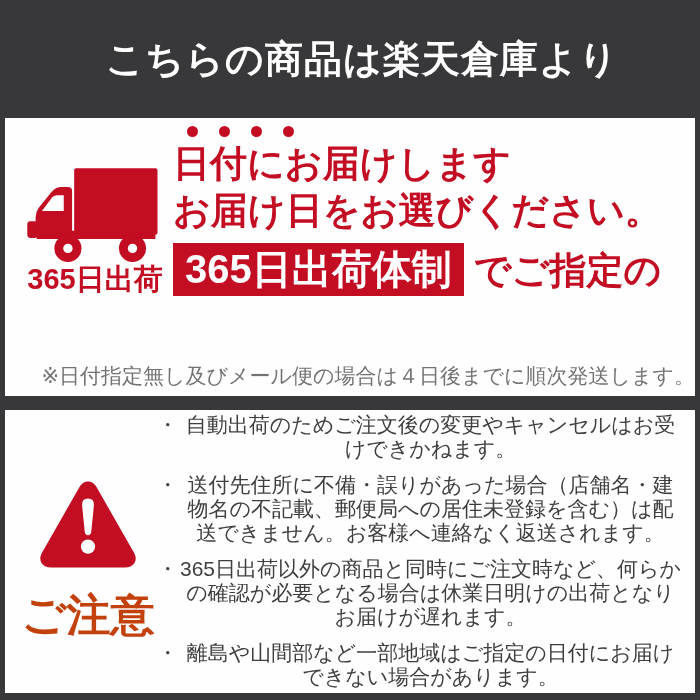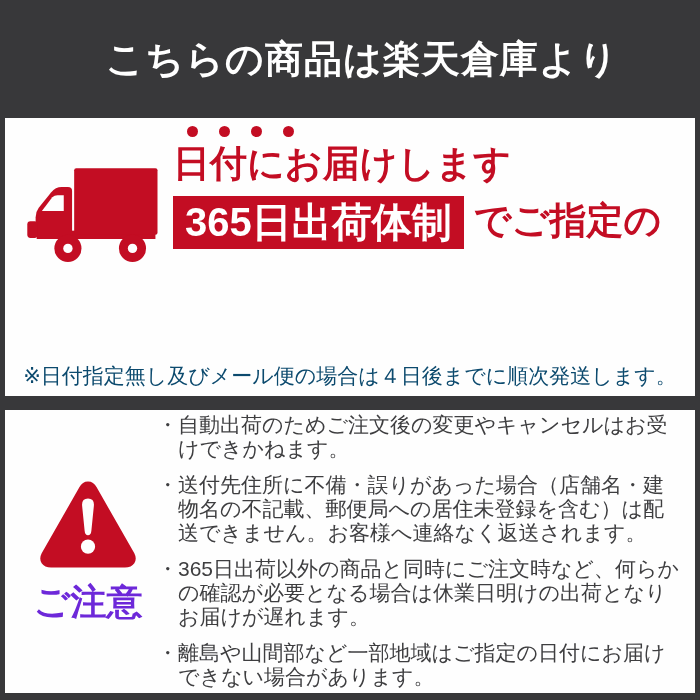--- a/index.html
+++ b/index.html
@@ -33,49 +33,49 @@
     position:absolute;left:10px;top:46px;width:160px;text-align:center;
   }
   .truck-svg{width:138px;height:100px;display:block;margin:0 auto;}
   .truck-label{
     color:#c30d23;font-size:29px;font-weight:bold;margin-top:-4px;white-space:nowrap;
   }
   .mid-content{position:absolute;left:168px;top:8px;right:6px;}
   .dots{display:flex;gap:21px;margin:0 0 3px 14px;}
   .dot{width:11px;height:11px;border-radius:50%;background:#c30d23;}
   .mid-heading{color:#c30d23;font-size:37px;font-weight:bold;line-height:47px;white-space:nowrap;}
-  .box-row{display:flex;align-items:flex-start;gap:10px;margin-top:9px;}
+  .box-row{display:flex;align-items:flex-end;gap:10px;margin-top:9px;}
   .redbox{
     background:#c30d23;color:#ffffff;font-size:40px;font-weight:bold;
     padding:4px 12px;line-height:1.12;white-space:nowrap;
   }
   .after-box{color:#c30d23;font-size:37px;font-weight:bold;white-space:nowrap;}
   .red-line2{color:#c30d23;font-size:37px;font-weight:bold;margin-top:7px;white-space:nowrap;}
   .mid-note{
-    position:absolute;bottom:6px;left:0;right:0;text-align:center;
-    color:#0c4a6e;font-size:21px;white-space:nowrap;
+    position:absolute;bottom:6px;left:0;right:0;text-align:right;
+    color:#737373;font-size:21px;white-space:nowrap;
   }
   
   .bottom{
     position:absolute;top:410px;left:5px;right:5px;height:283px;
     background:#fefefe;
   }
   .warn-col{position:absolute;left:16px;top:66px;width:134px;text-align:center;}
   .warn-svg{width:104px;height:94px;display:block;margin:0 auto;}
-  .warn-label{color:#6d28d9;font-size:36px;font-weight:bold;margin-top:8px;white-space:nowrap;}
+  .warn-label{color:#c2410c;font-size:44px;font-weight:bold;margin-top:16px;white-space:nowrap;}
   .bullets{
     position:absolute;left:152px;right:12px;top:3px;
     list-style:none;margin:0;padding:0;
   }
   .bullet{
     display:flex;color:#3e3e40;font-size:21px;line-height:24px;
     margin-bottom:12px;
   }
   .bullet-marker{flex:0 0 20px;}
-  .bullet-text{flex:1;}
+  .bullet-text{flex:1;text-align:center;}
 </style>
 </head>
 <body>
 
 <div class="page">
 
   <header class="top-band">
     <div class="top-line">こちらの商品は楽天倉庫より</div>
   </header>
 
@@ -86,30 +86,32 @@
         <rect x="10" y="64" width="114" height="8" fill="#c30d23"></rect>
         <rect x="46" y="4" width="80" height="64" rx="2" fill="#c30d23"></rect>
         <path d="M44 72 L44 26 Q44 22 40 22 L34 22 Q28 22 24 27 L12 42 Q9 46 9 51 L9 66 Q9 72 15 72 Z" fill="#c30d23"></path>
         <path d="M15 45 L25 32 Q27 30 30 30 L36 30 L36 45 Z" fill="#fefefe"></path>
         <rect x="1" y="55" width="10" height="16" rx="3" fill="#c30d23"></rect>
         <circle cx="40" cy="81" r="13" fill="#c30d23"></circle>
         <circle cx="40" cy="81" r="4.5" fill="#fefefe"></circle>
         <circle cx="102" cy="81" r="13" fill="#c30d23"></circle>
         <circle cx="102" cy="81" r="4.5" fill="#fefefe"></circle>
       </svg>
+      <div class="truck-label">365日出荷</div>
     </div>
 
     <div class="mid-content">
       <div class="dots">
         <span class="dot"></span>
         <span class="dot"></span>
         <span class="dot"></span>
         <span class="dot"></span>
       </div>
       <div class="mid-heading">日付にお届けします</div>
+      <div class="mid-heading">お届け日をお選びください。</div>
       <div class="box-row">
         <span class="redbox">365日出荷体制</span>
         <span class="after-box">でご指定の</span>
       </div>
     </div>
 
     <div class="mid-note">※日付指定無し及びメール便の場合は４日後までに順次発送します。</div>
   </section>
 
   <section class="bottom">

